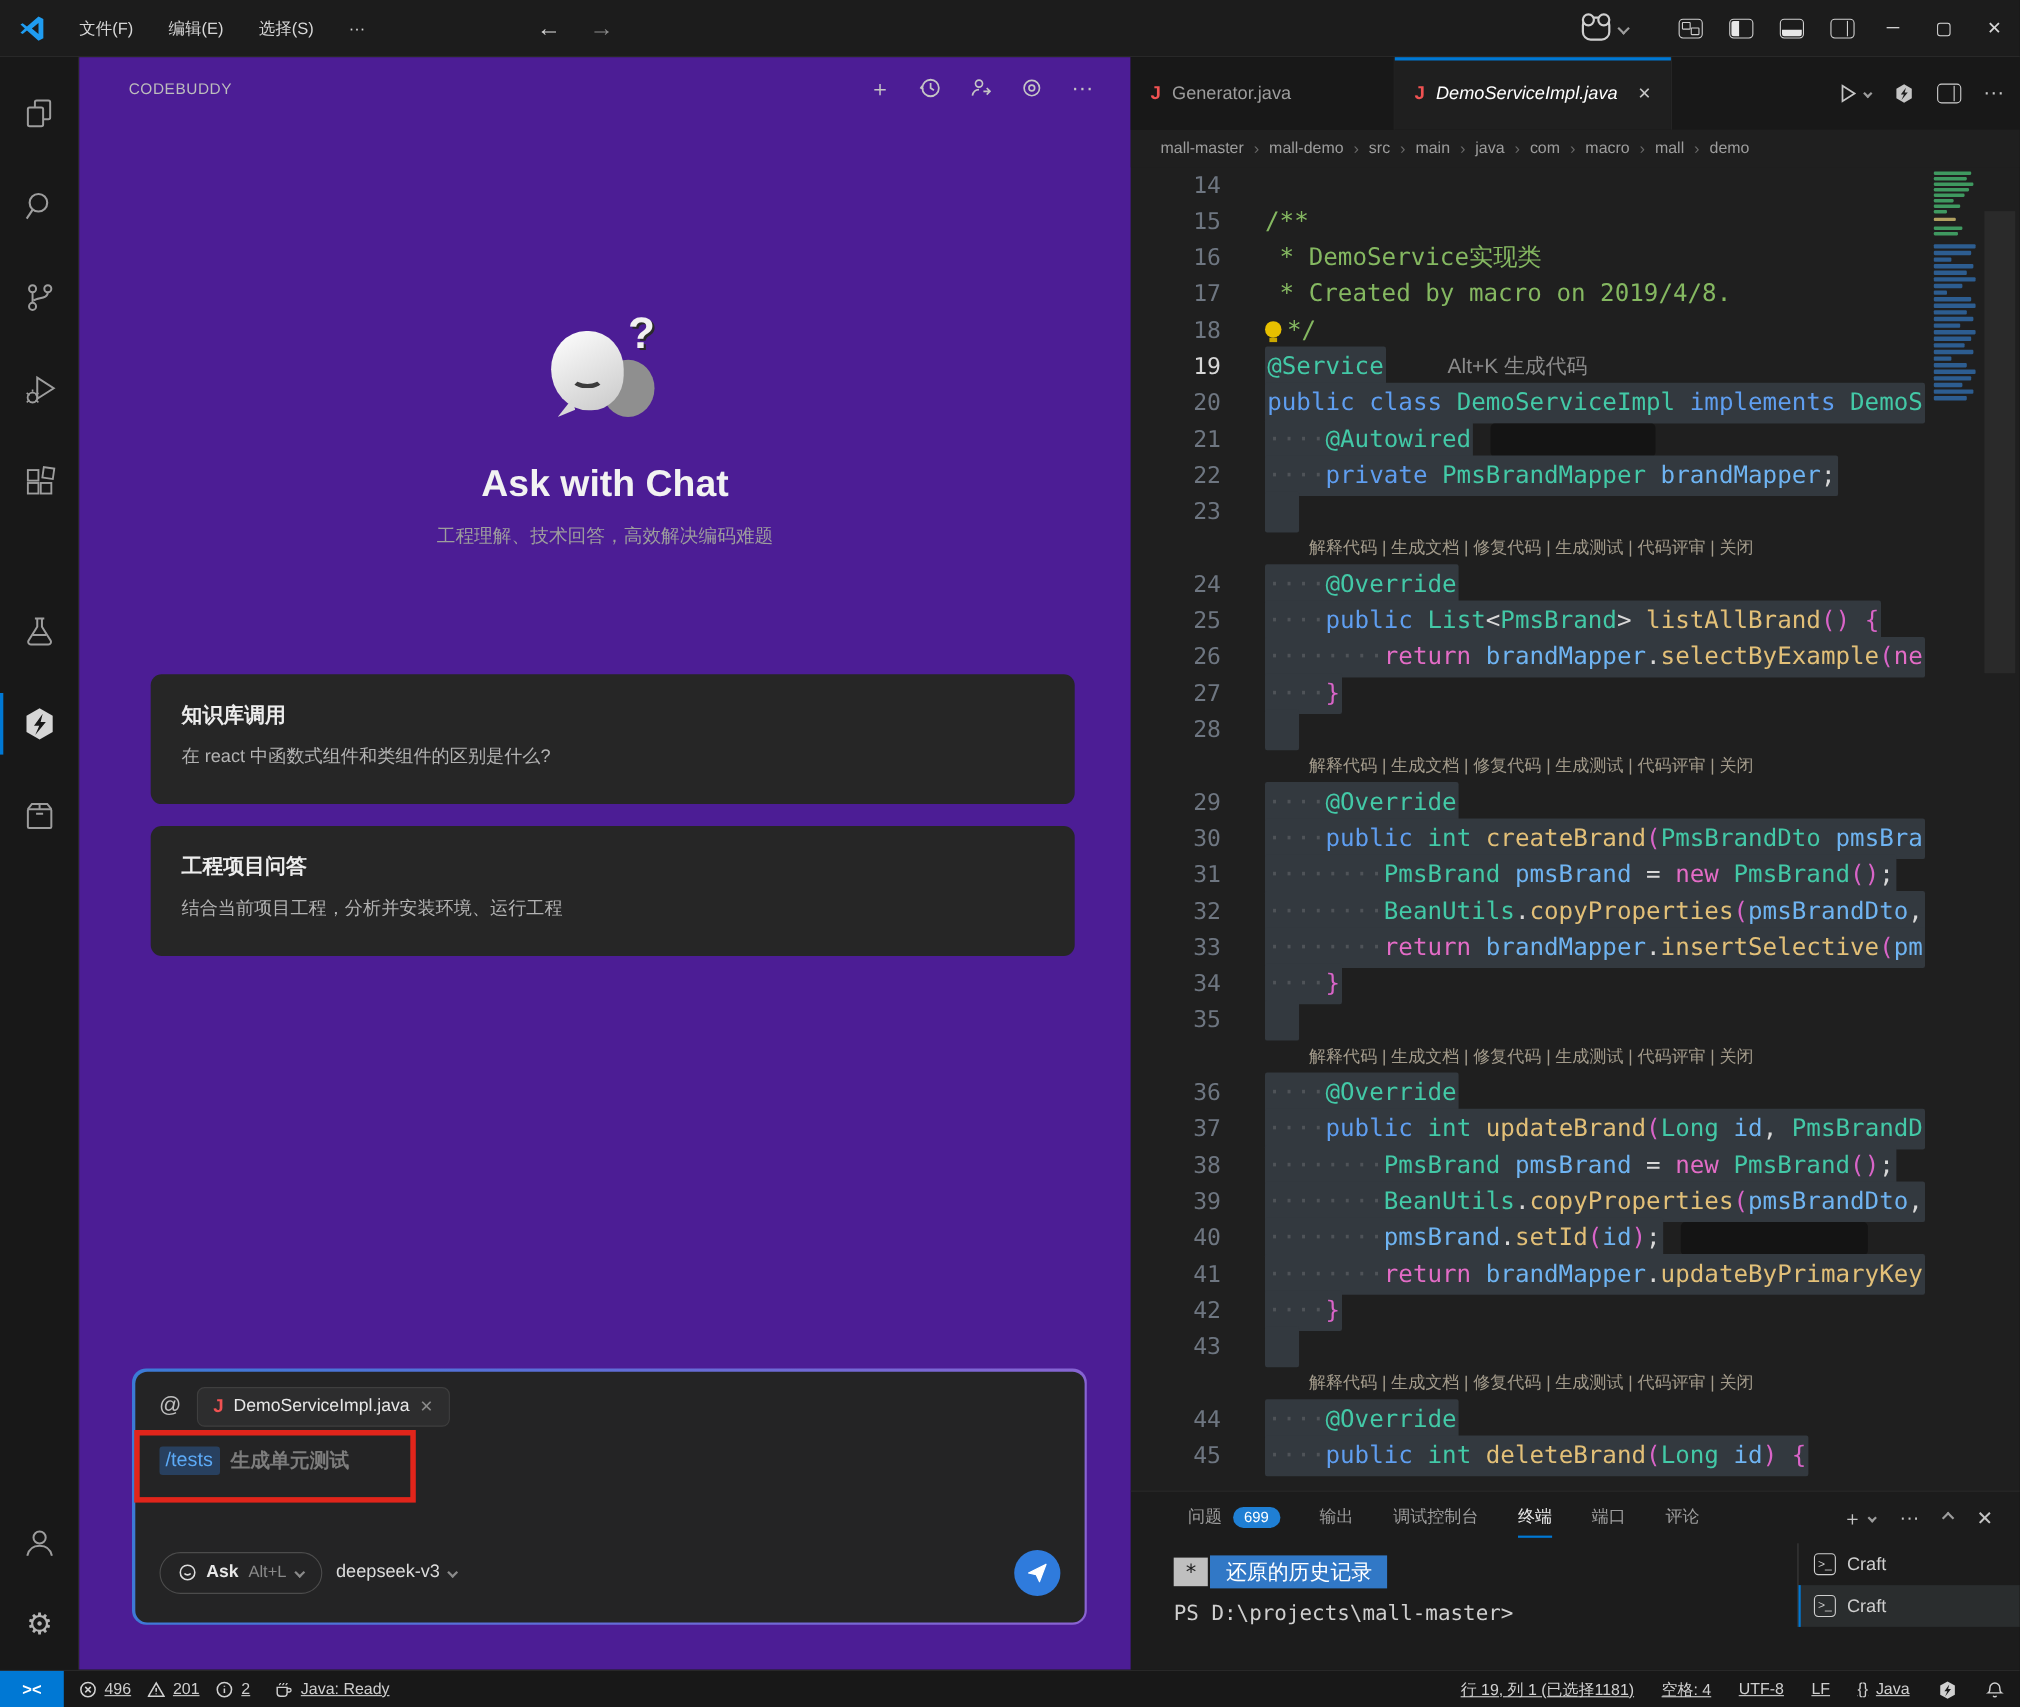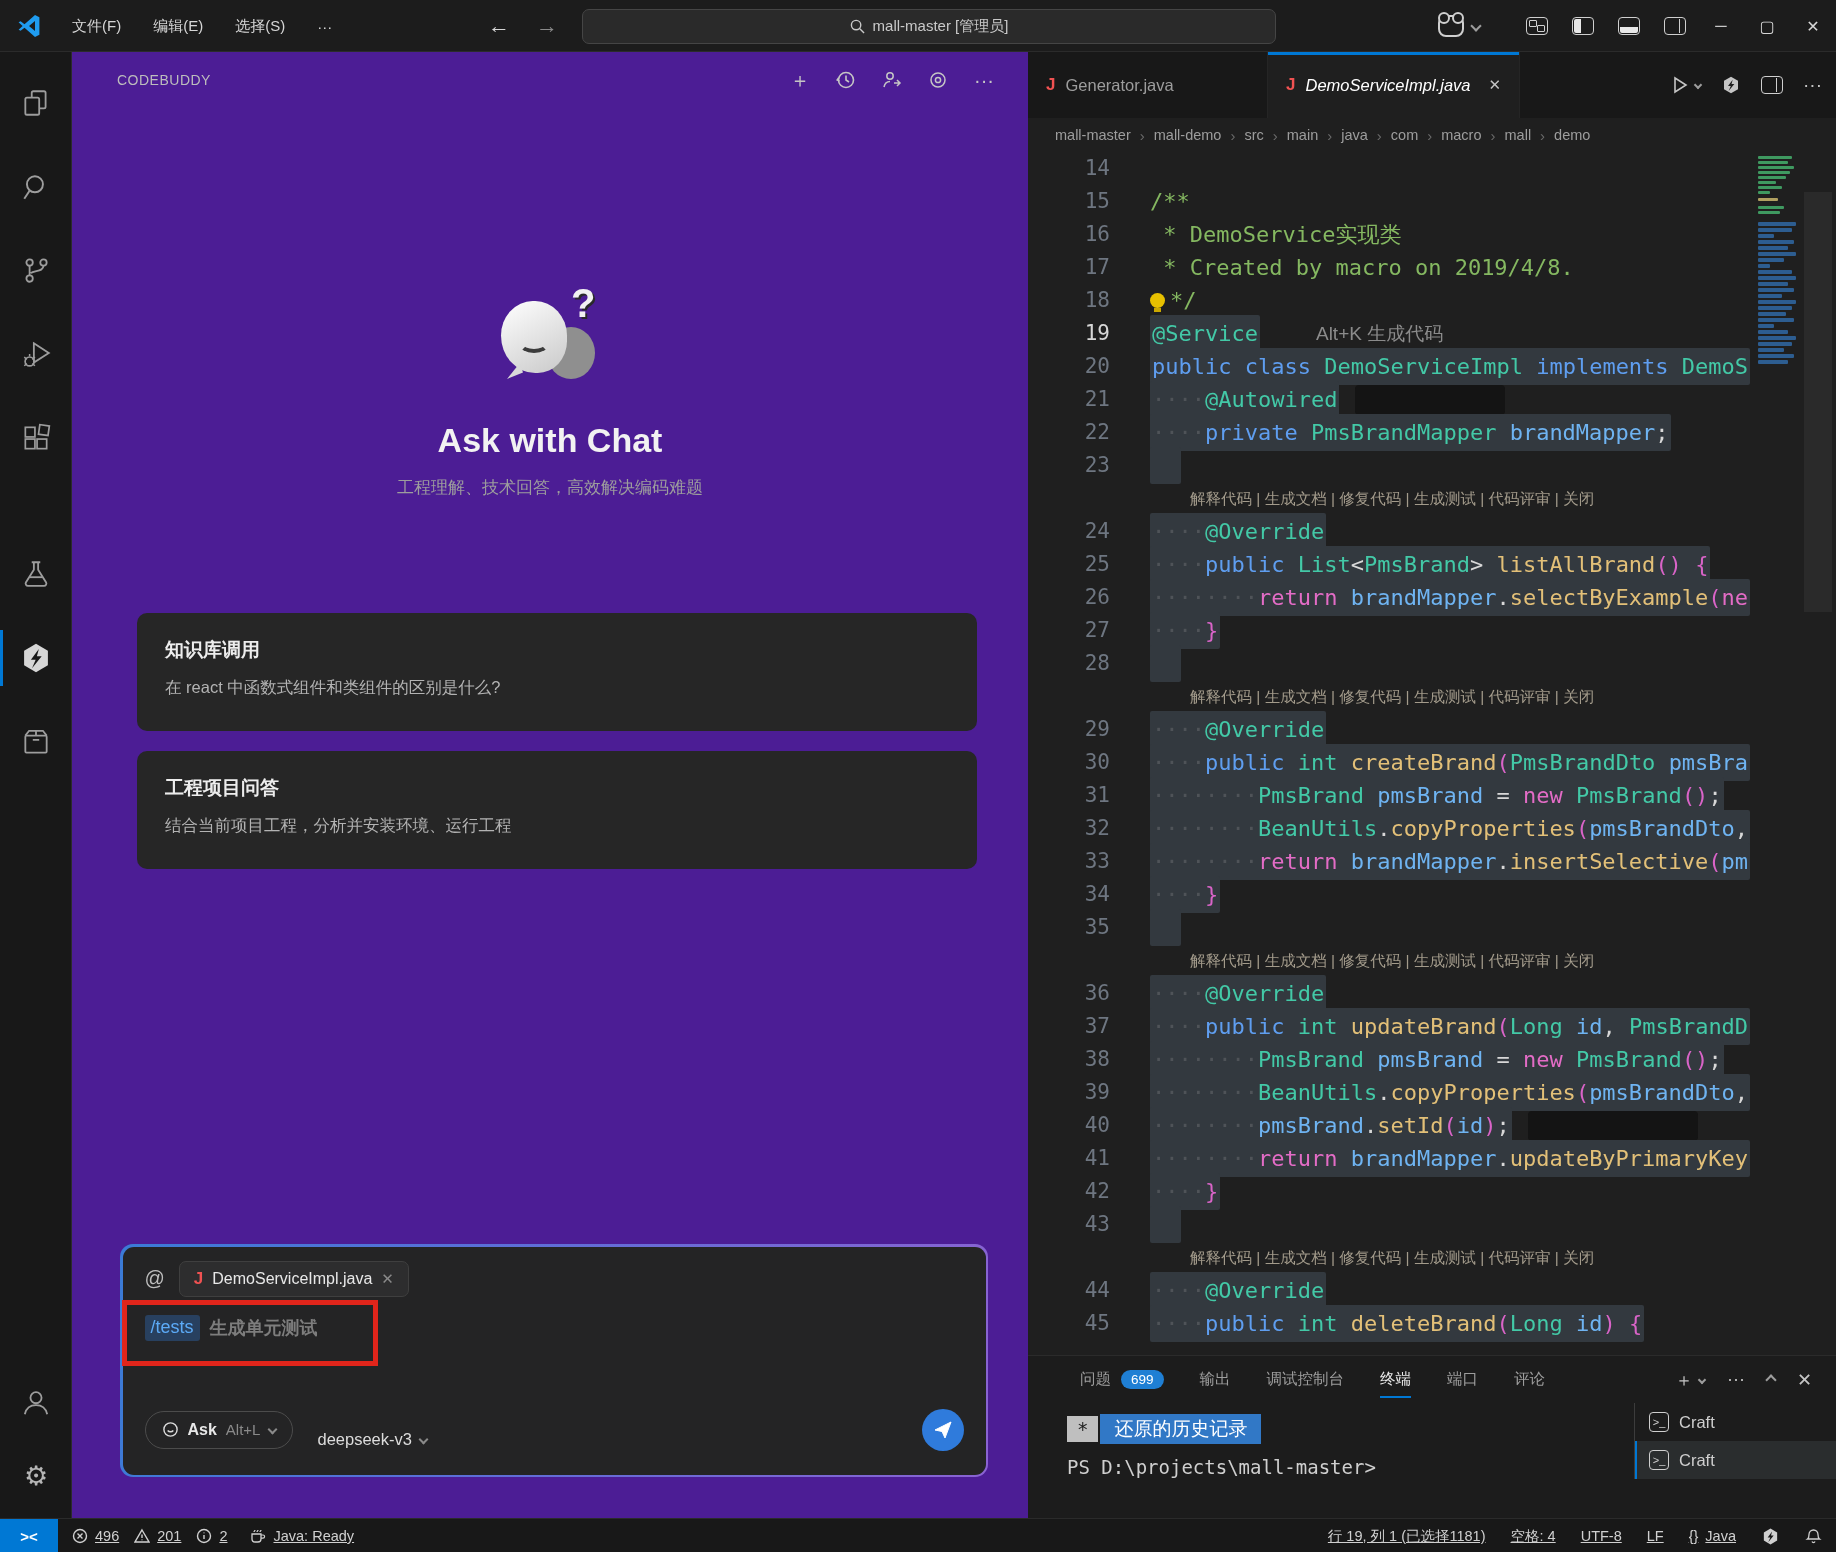--- a/index.html
+++ b/index.html
@@ -73,21 +73,21 @@
   .chat-row1 { position:absolute; left:22px; top:14px; display:flex; align-items:center; gap:14px; }
   .at-sym { font-size:20px; color:#bdbdbd; }
   .chip { display:flex; align-items:center; gap:9px; height:36px; padding:0 14px; background:#2d2d2e;
           border:1px solid #3f3f3f; border-radius:7px; }
   .jicon { color:#f05252; font-weight:bold; font-size:17px; }
   .chip-label { font-size:16px; color:#e8e8e8; }
   .chip-x { color:#8a8a8a; font-size:15px; }
   .chat-row2 { position:absolute; left:22px; top:68px; display:flex; align-items:center; gap:10px; }
   .slash-cmd { font-size:18px; color:#5caaf7; background:#28405f; padding:2px 6px 3px 6px; border-radius:3px; }
   .cmd-hint { font-size:18px; color:#7d7d7d;font-weight:bold; }
-  .chat-row3 { position:absolute; left:22px; bottom:26px; display:flex; align-items:flex-end; gap:24px; }
+  .chat-row3 { position:absolute; left:22px; bottom:26px; display:flex; align-items:center; gap:12px; }
   .ask-pill { display:flex; align-items:center; gap:9px; height:38px; padding:0 16px;
               border:1px solid #4c4c4c; border-radius:19px; }
   .ask-label { font-size:16px; font-weight:bold; color:#e8e8e8; }
   .ask-short { font-size:15px; color:#8a8a8a; }
   .model-sel { display:flex; align-items:center; gap:8px; font-size:16.5px; color:#dcdcdc; }
   .send-btn { position:absolute; right:22px; bottom:24px; width:42px; height:42px; border-radius:50%;
               background:#2f7bdc; display:flex; align-items:center; justify-content:center; }
   .red-annot { position:absolute; left:50px; top:1248px; width:256px; height:66px;
                border:5px solid #e1251b; z-index:40; }
 
@@ -171,29 +171,20 @@
         </svg>
     </span>
     <span class="menu-item">文件(F)</span>
     <span class="menu-item">编辑(E)</span>
     <span class="menu-item">选择(S)</span>
     <span class="menu-item">···</span>
   </div>
   <div class="tb-arrows">
     <span style="color:#d6d6d6">←</span>
     <span style="color:#8a8a8a">→</span>
-  </div>
-  <div class="searchbox">
-    <span>
-      <svg width="15" height="15" viewBox="0 0 16 16">
-          <circle cx="6.5" cy="6.5" r="5" fill="none" stroke="#c9c9c9" stroke-width="1.5"></circle>
-          <line x1="10.5" y1="10.5" x2="15" y2="15" stroke="#c9c9c9" stroke-width="1.5"></line>
-        </svg>
-    </span>
-    <span>mall-master [管理员]</span>
   </div>
   <div class="tb-right">
     <span style="display:flex;align-items:center;gap:8px;margin-right:34px">
       <span class="bear"></span>
         <span class="chev"></span>
     </span>
     <span class="lay-icon g"></span>
     <span class="lay-icon l"></span>
     <span class="lay-icon b"></span>
     <span class="lay-icon r"></span>

